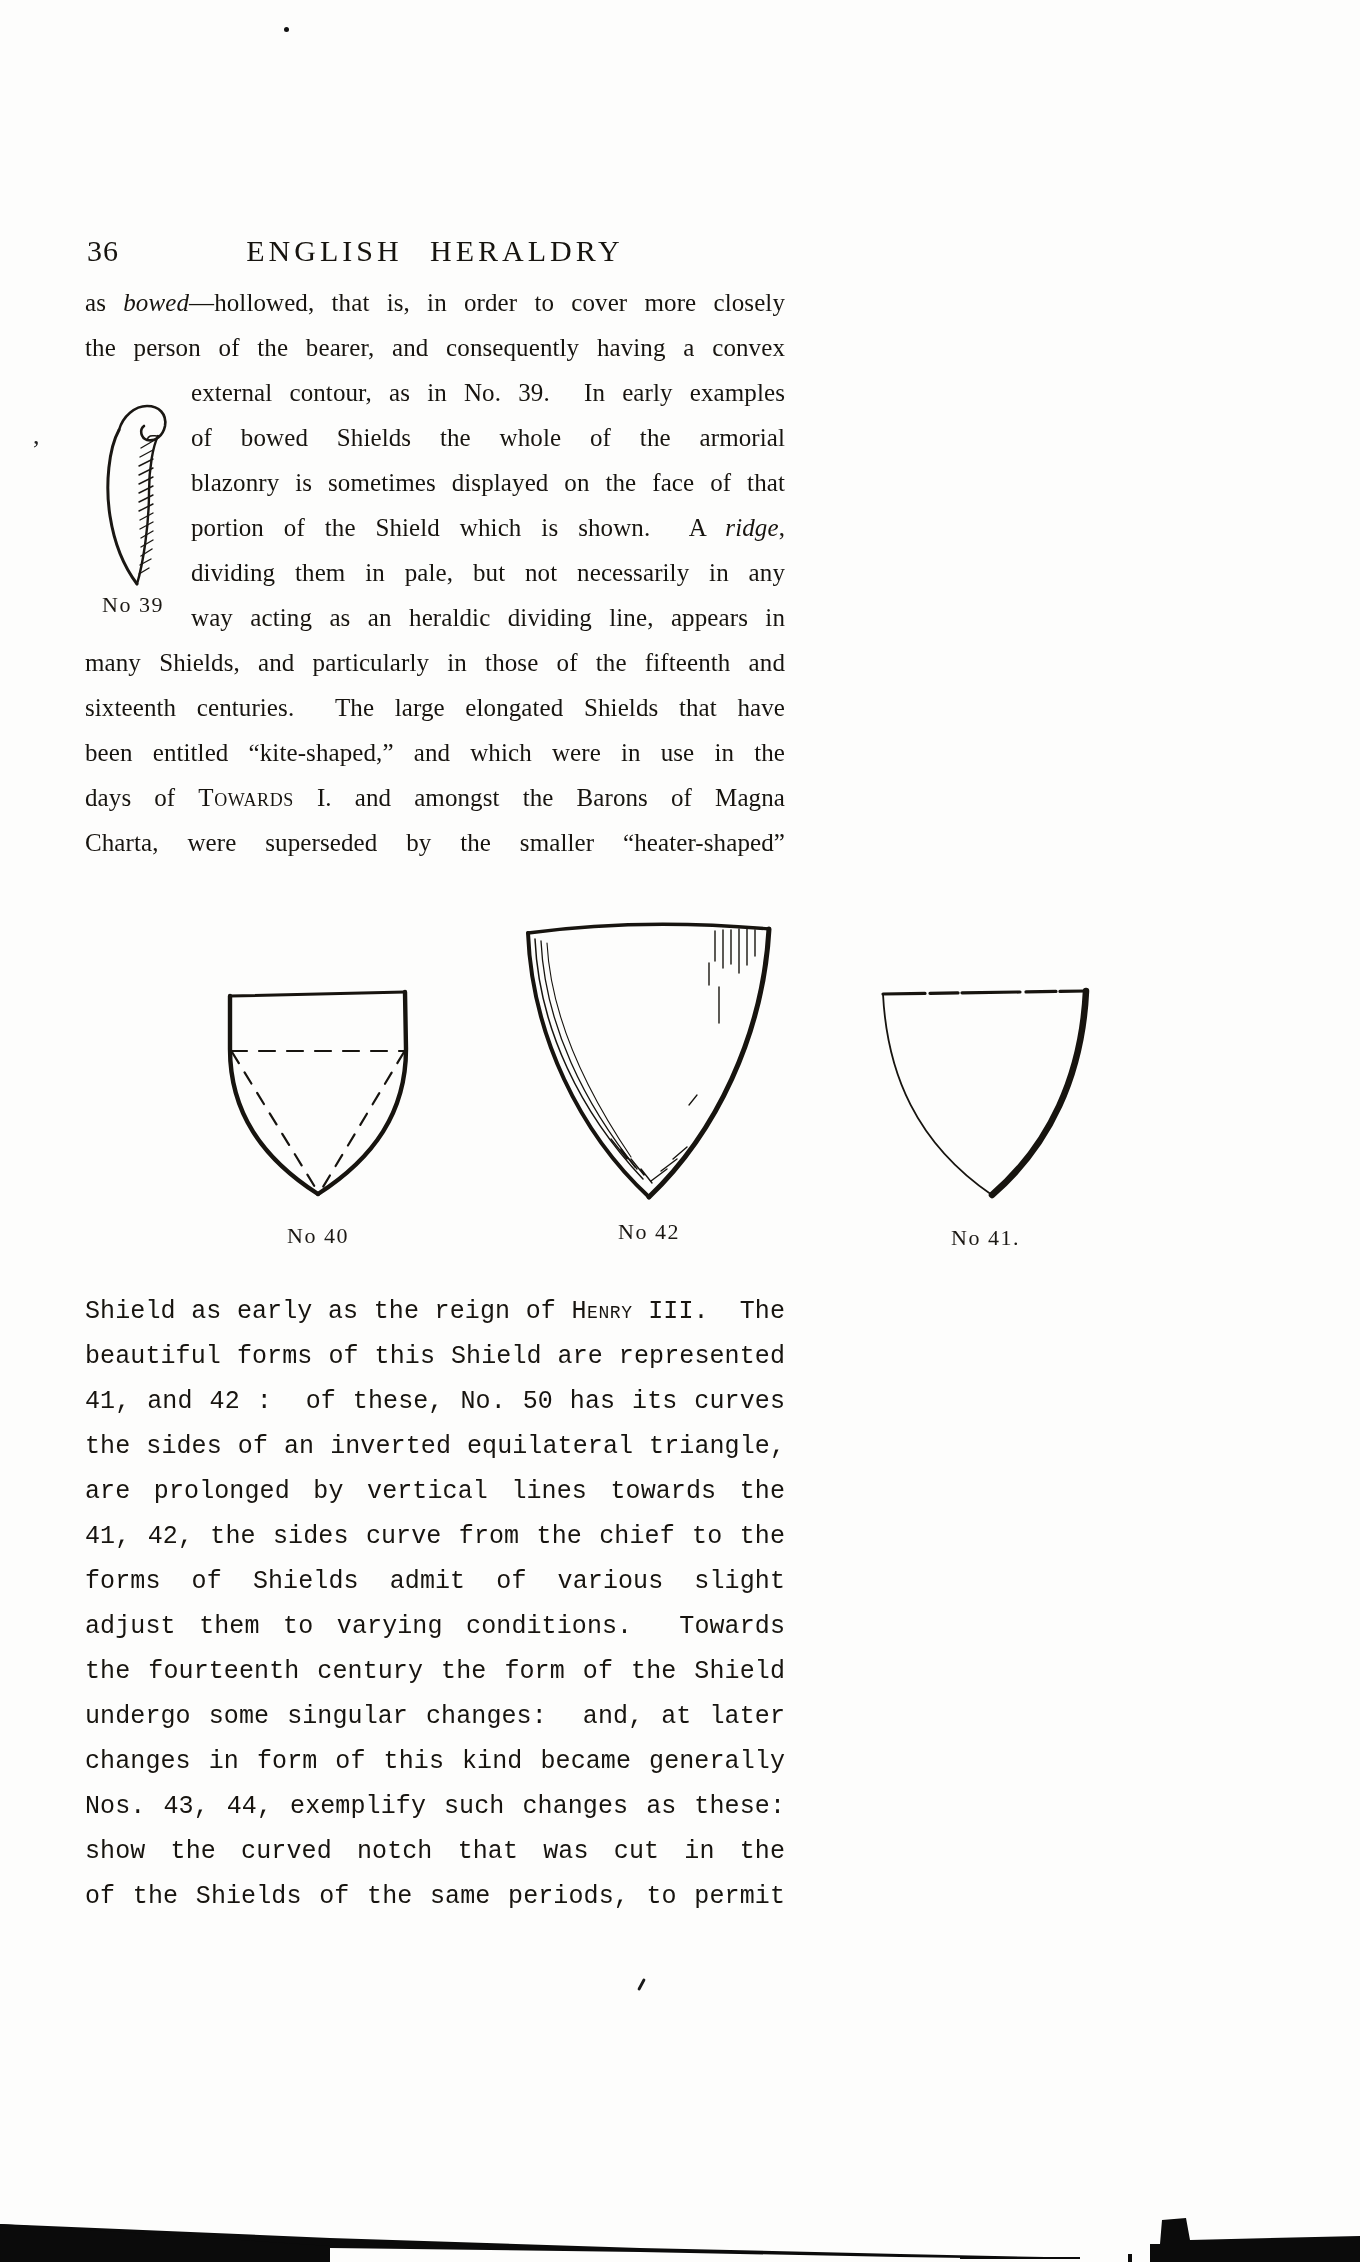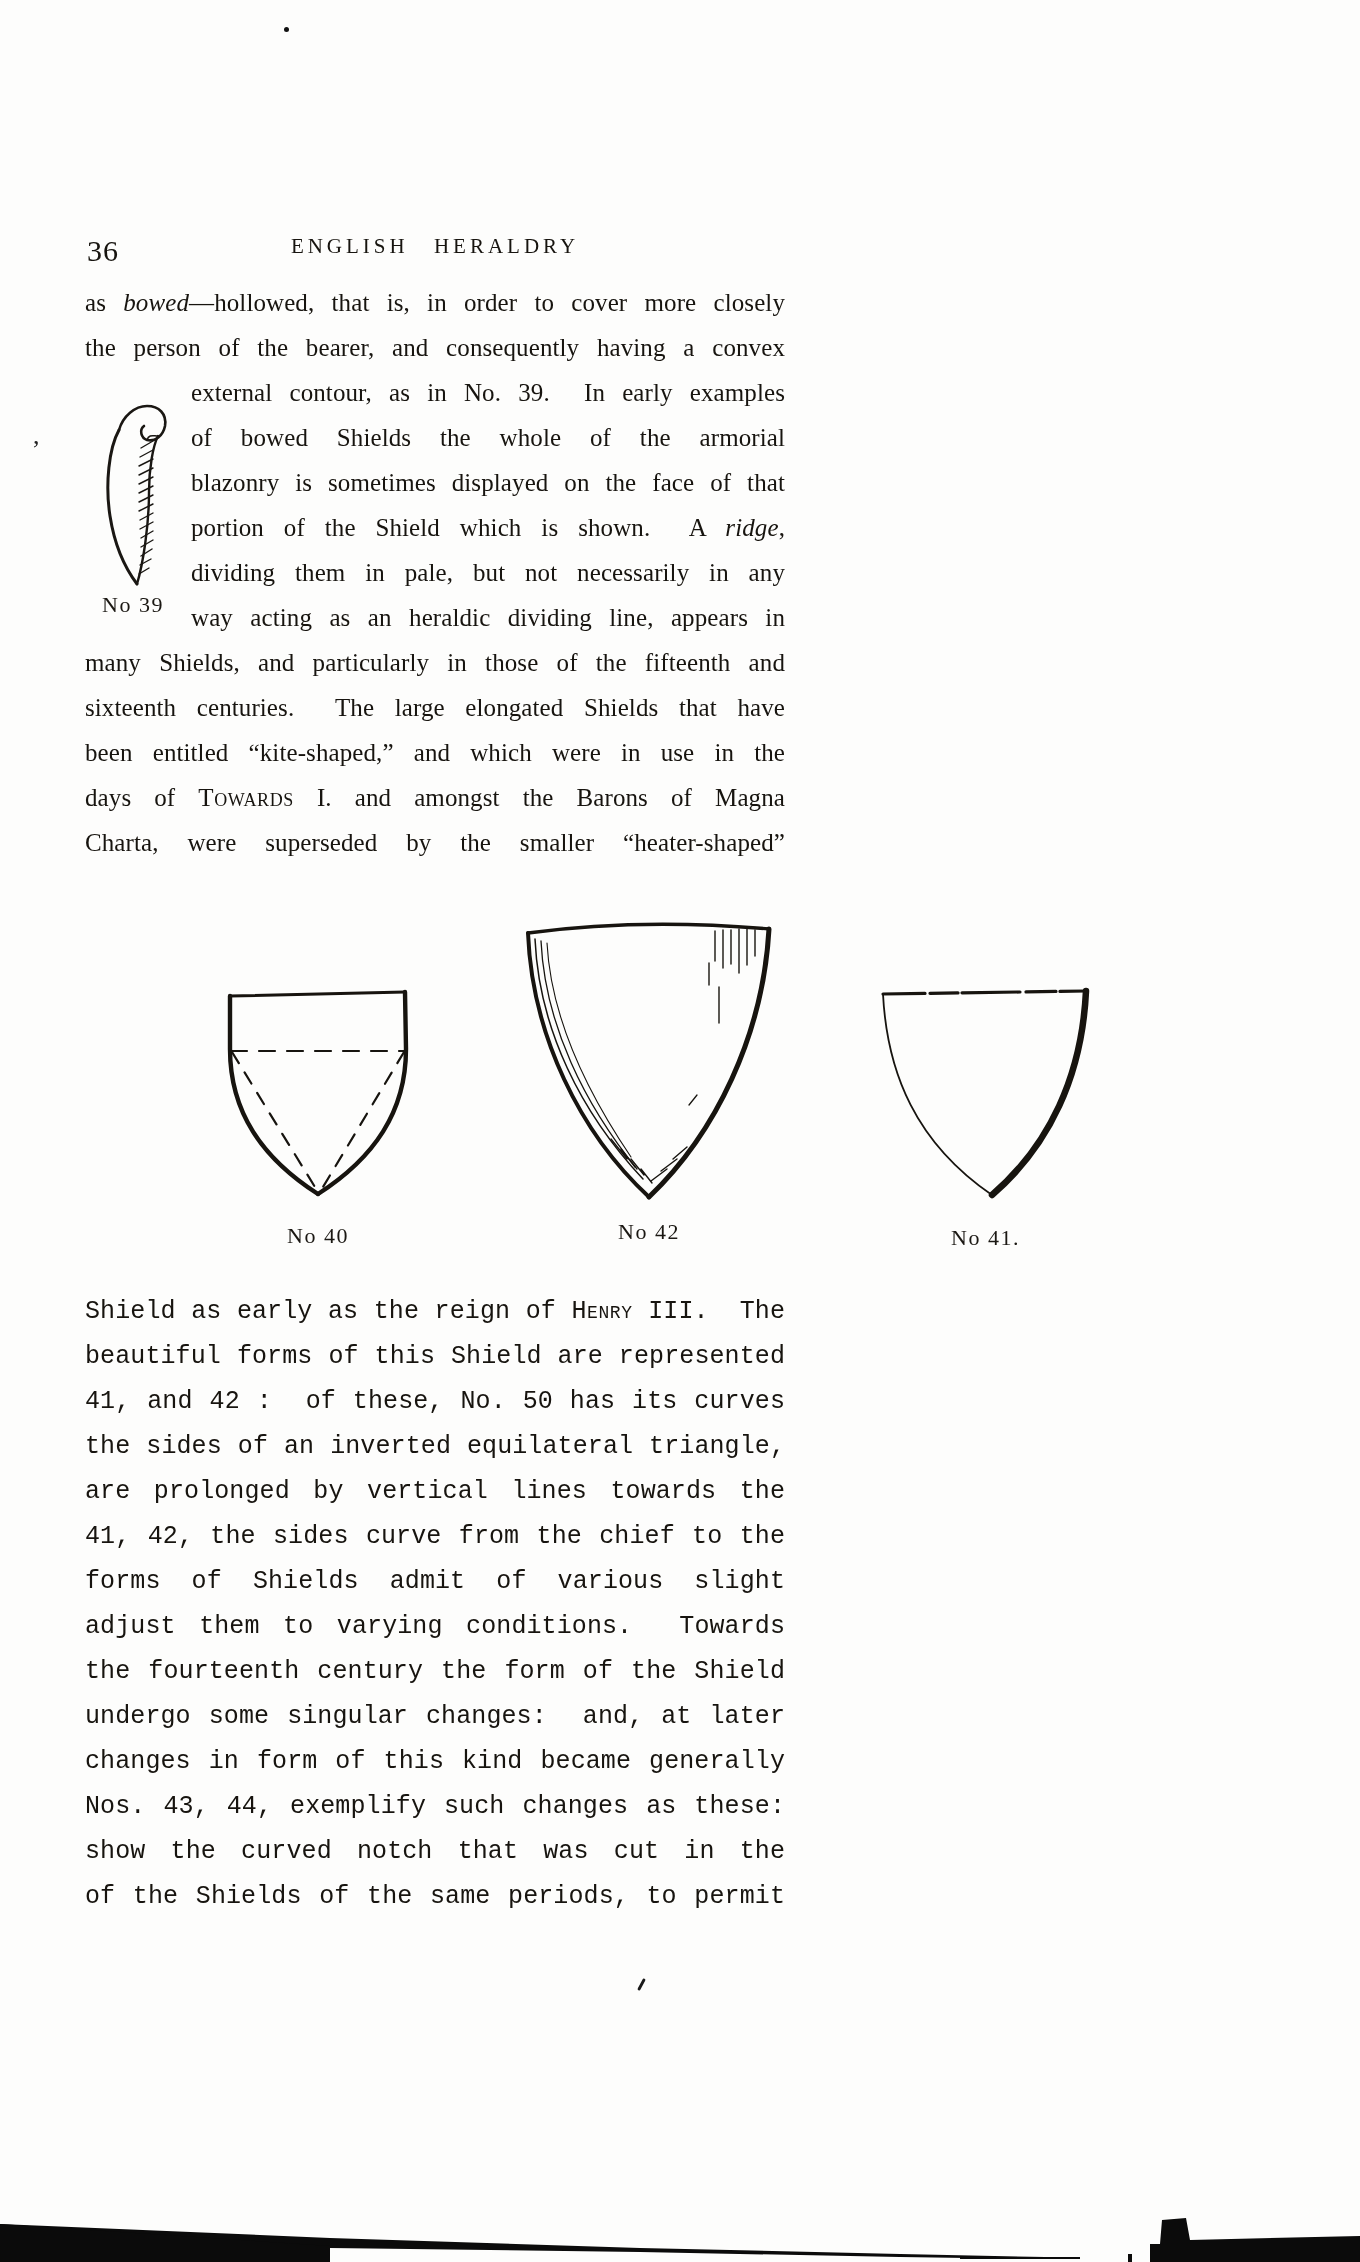--- a/index.html
+++ b/index.html
@@ -11,21 +11,21 @@
     color:#17140f;
     overflow:hidden;
   }
   .content{margin-left:85px;width:700px;}
   .header-row{position:relative;margin-top:234px;height:46px;}
   .page-number{
     position:absolute;left:2px;top:0;
     font-size:30px;letter-spacing:1px;
   }
   .running-header{
-    text-align:center;font-size:21px;
+    text-align:center;font-size:30px;
     letter-spacing:4px;word-spacing:16px;
   }
   .line{
     height:45px;line-height:45px;font-size:25px;
     text-align:justify;text-align-last:justify;
     white-space:pre-wrap;overflow:hidden;letter-spacing:.1px;
   }
   .it{font-style:italic;}
   .sc{font-variant-caps:small-caps;letter-spacing:.6px;}
   .wrap-section{display:flex;}

